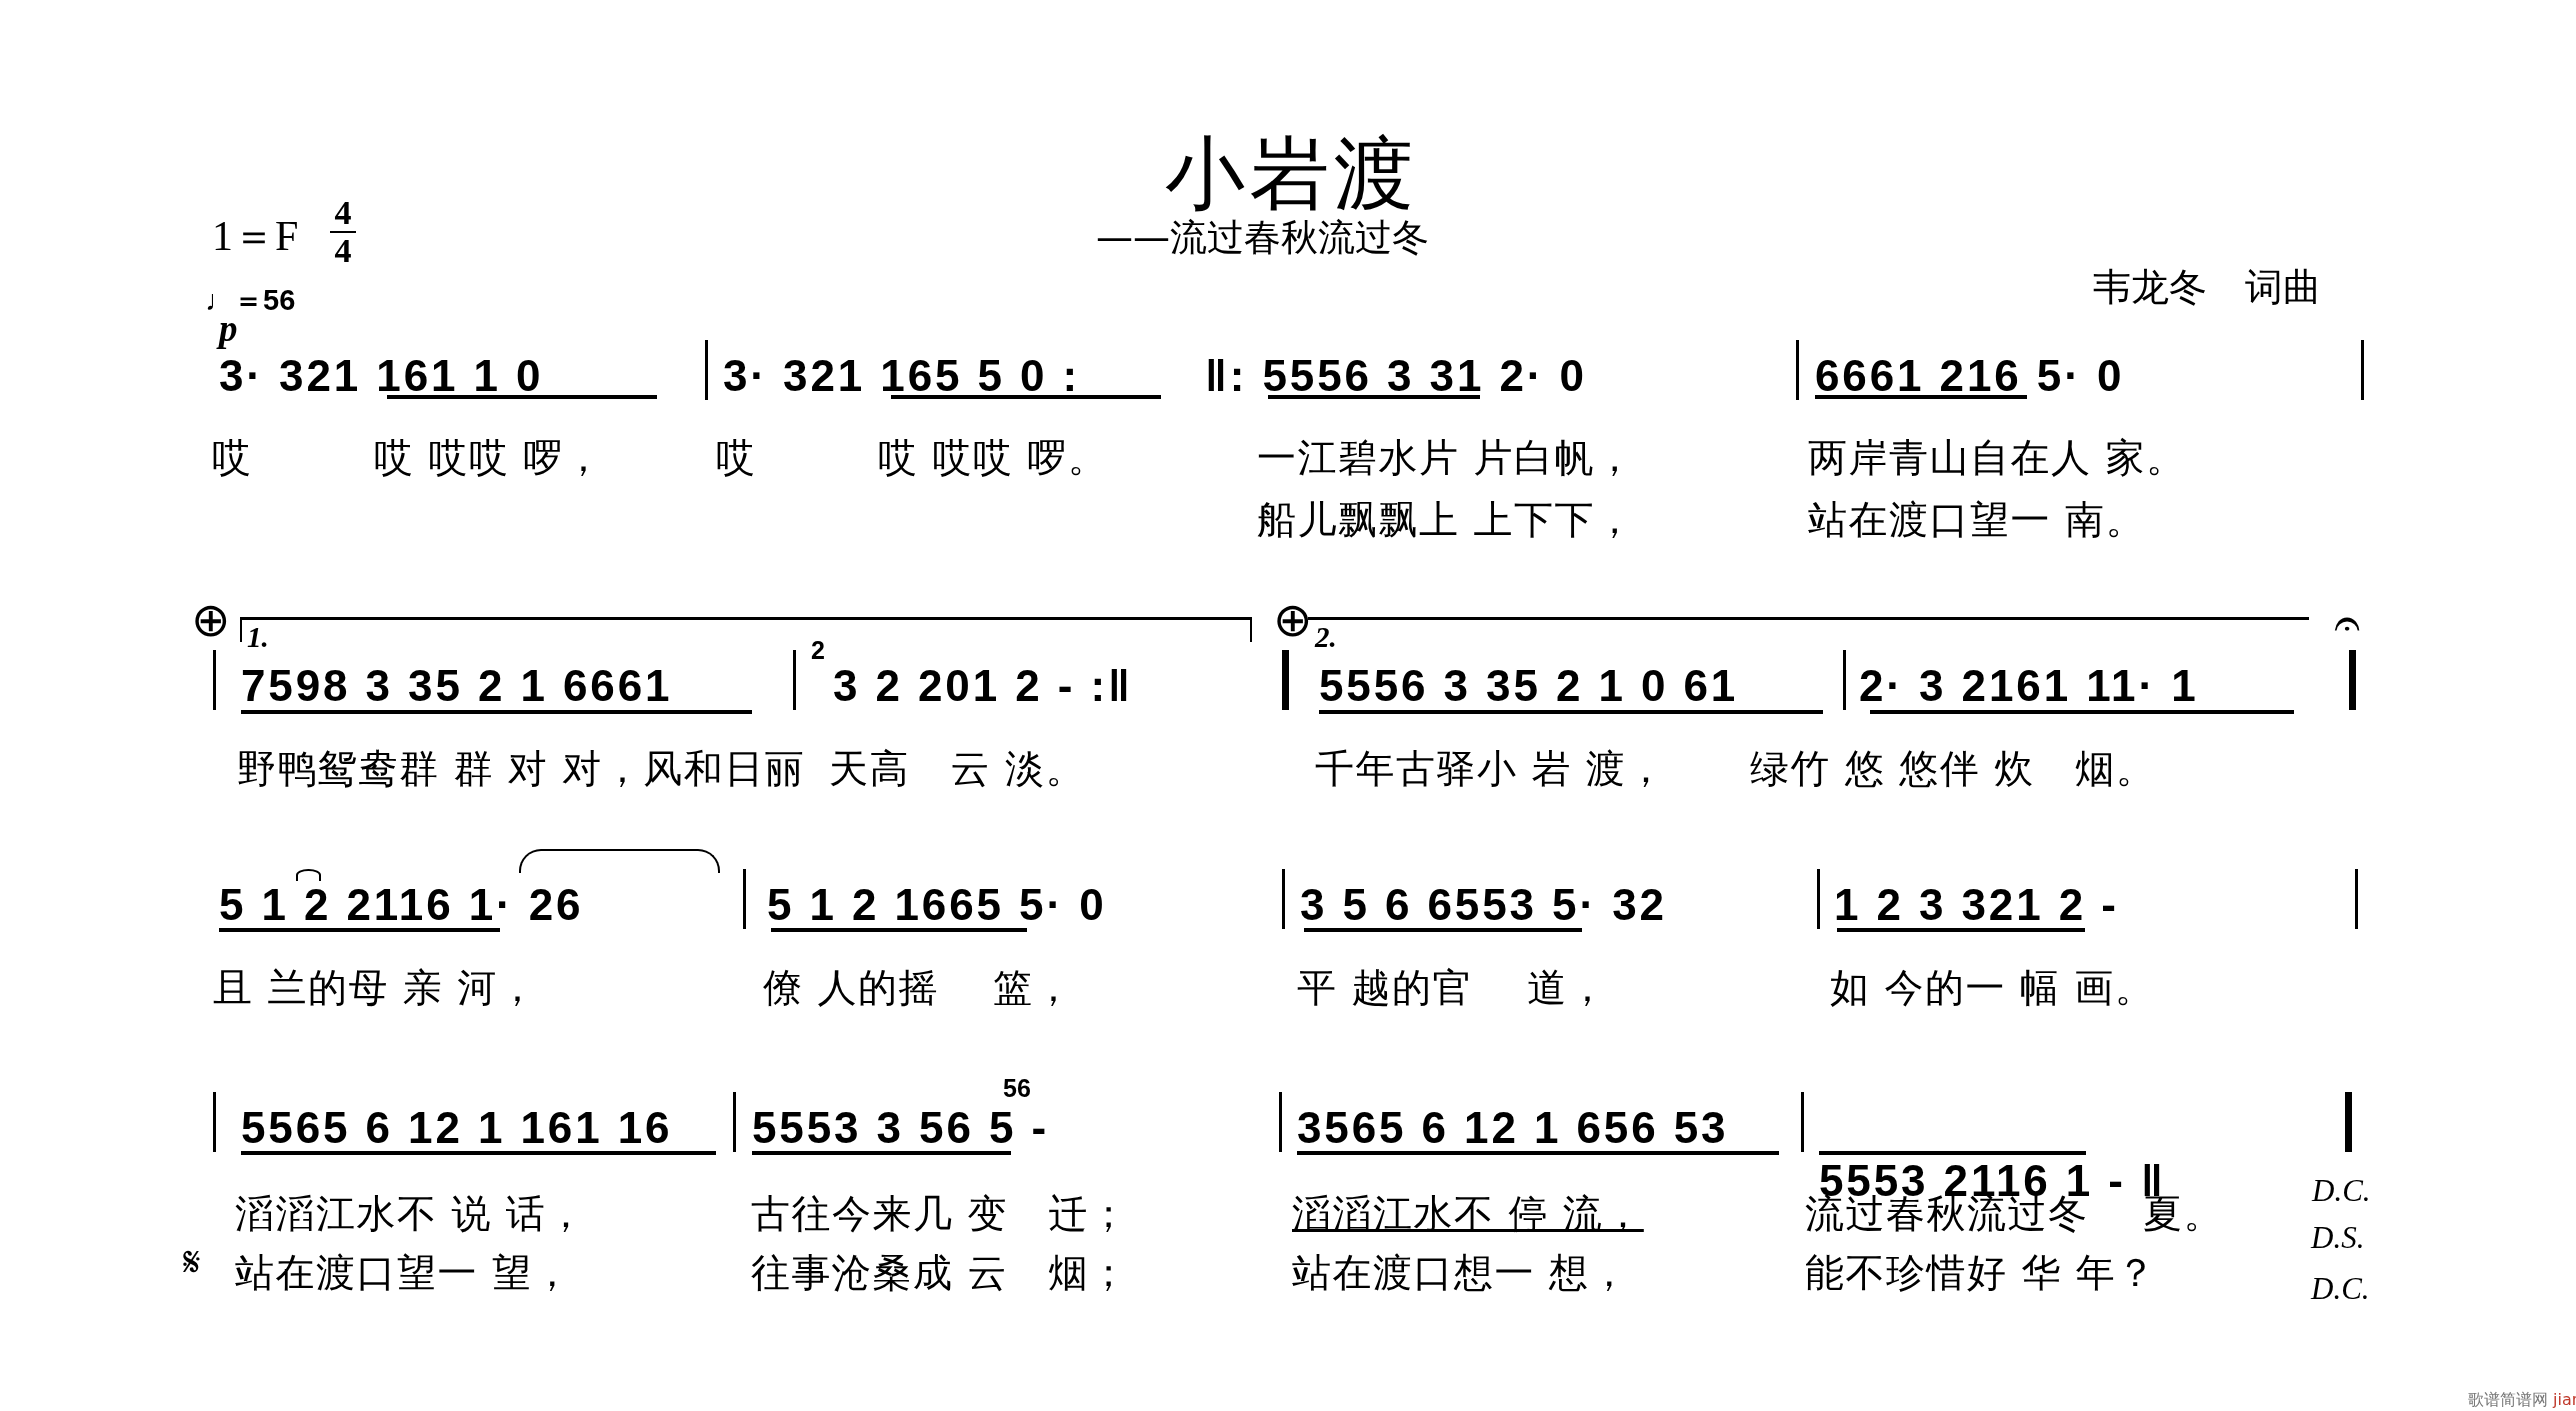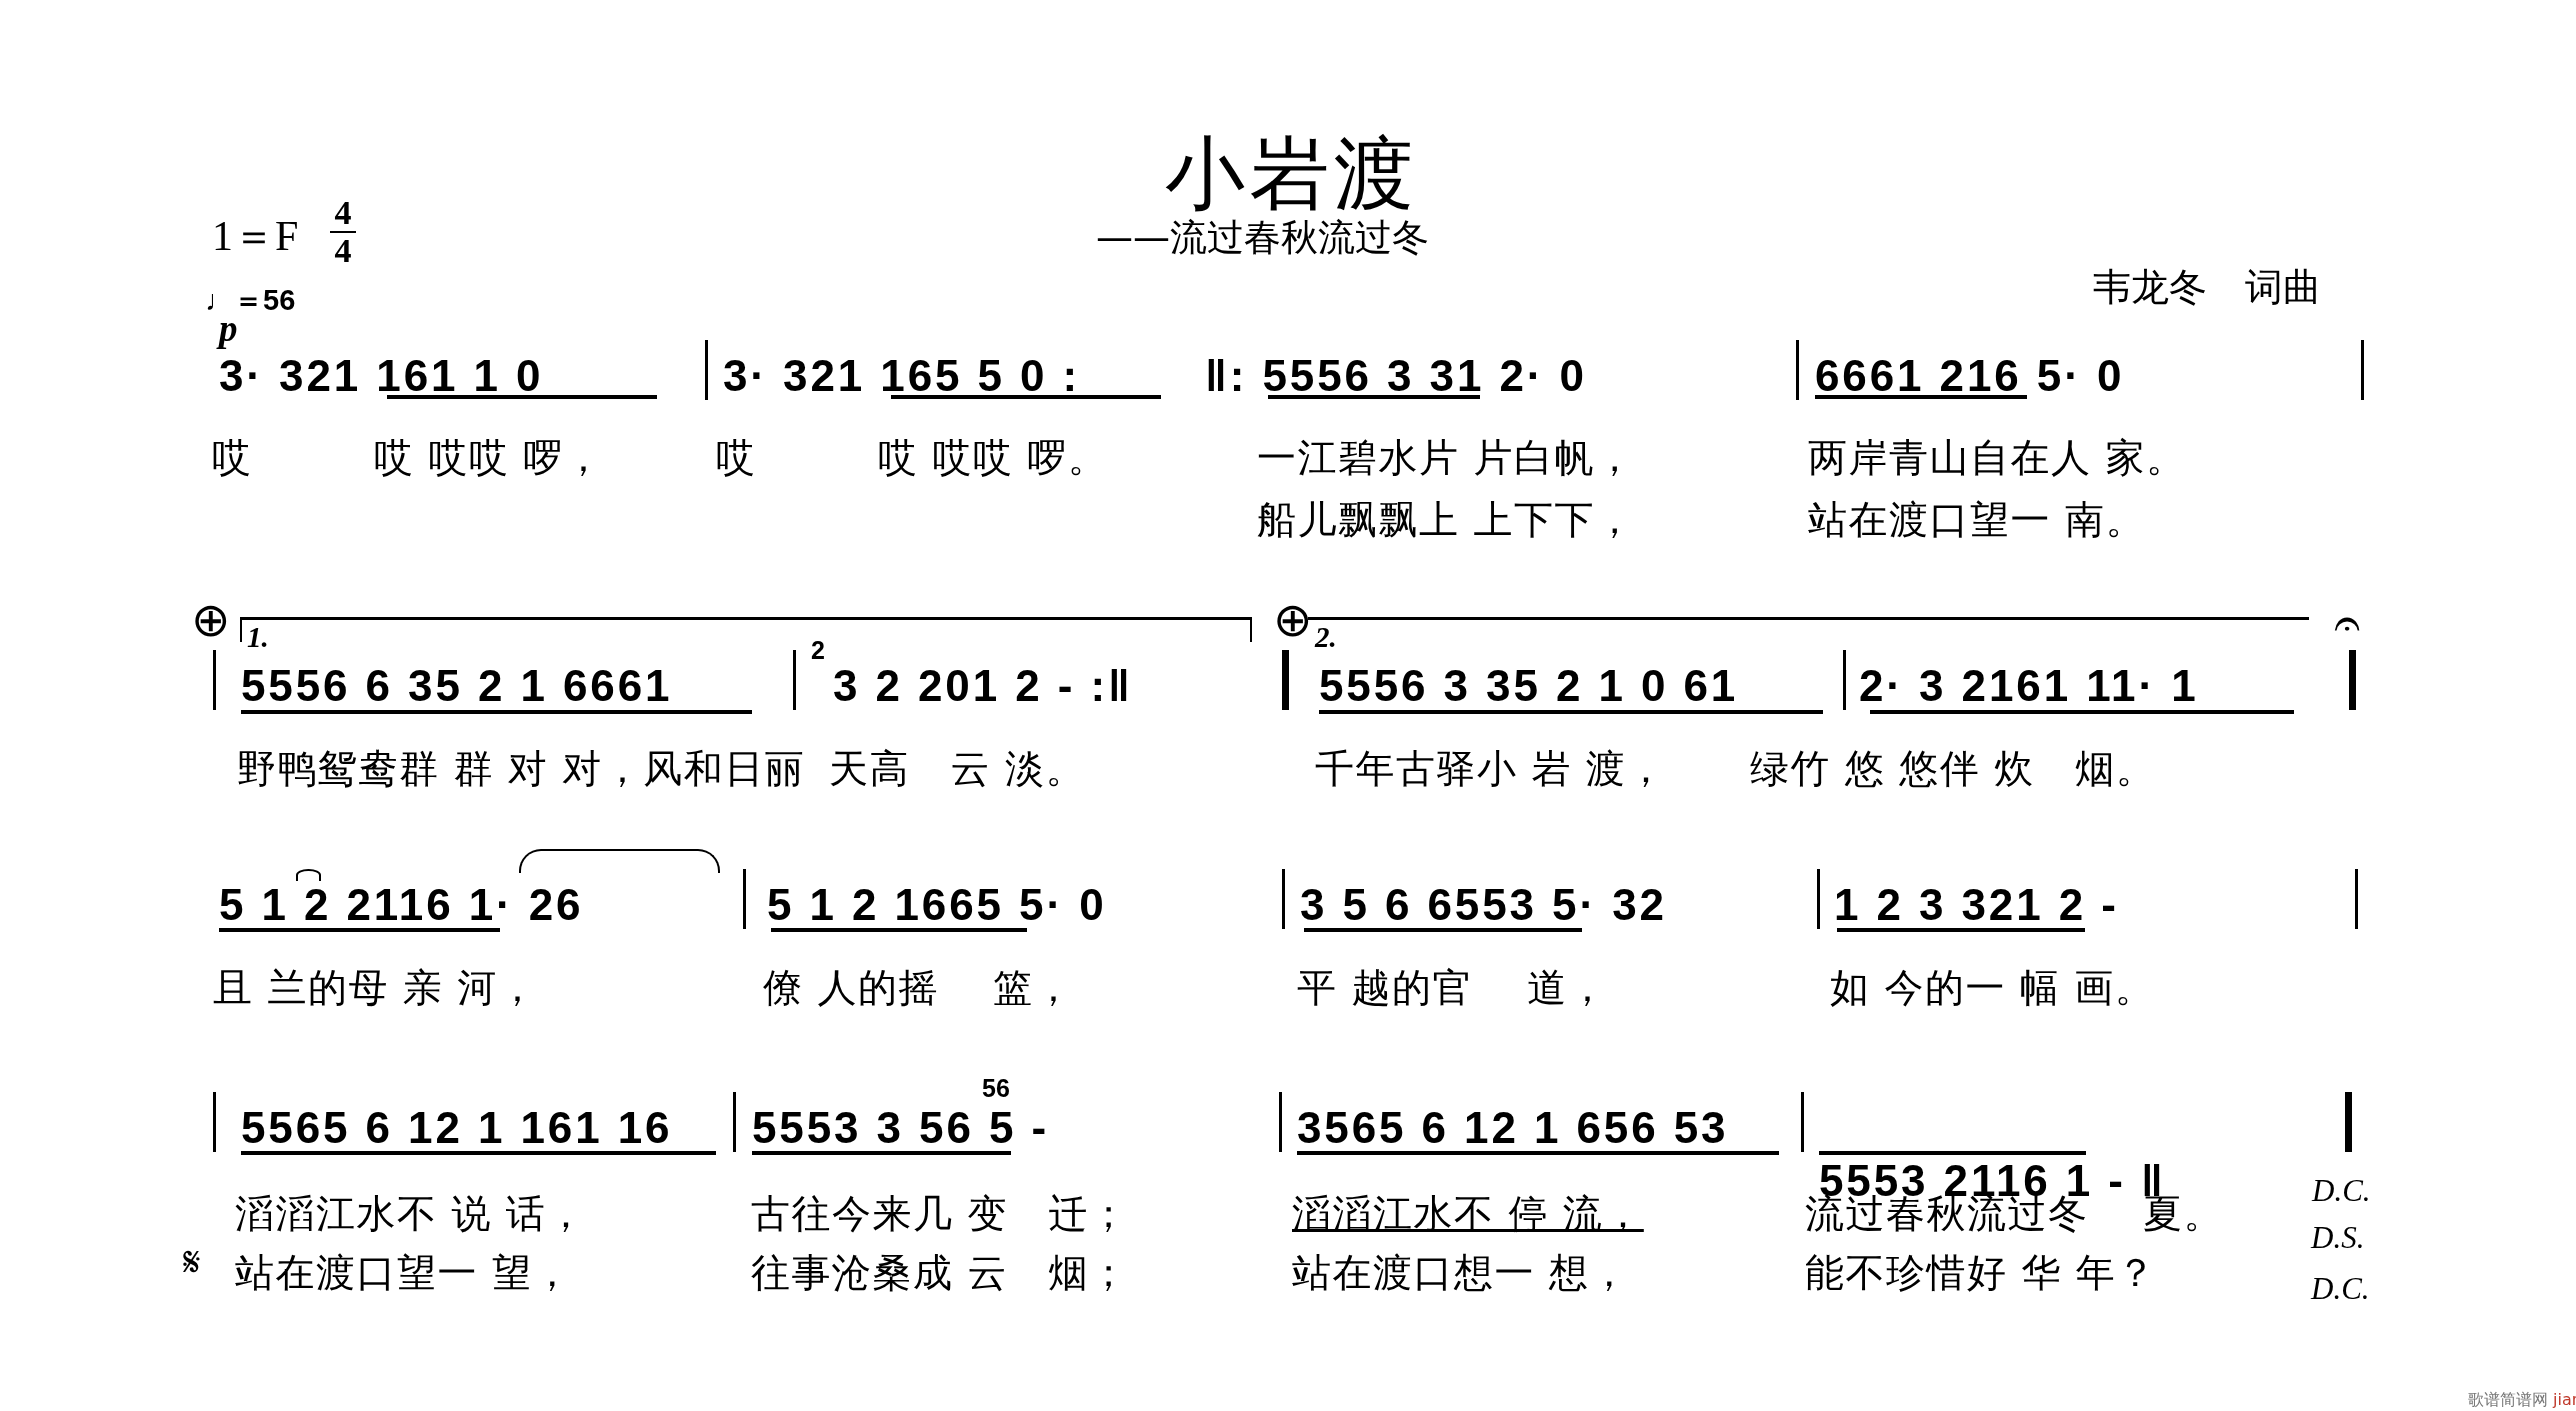--- a/index.html
+++ b/index.html
@@ -66,21 +66,21 @@
 <div class="abs sym" style="left:191px;top:592px;">⊕</div>
 <div class="volta" style="left:240px;top:617px;width:1008px;height:22px;border-left:2.9px solid #000;border-right:2.9px solid #000;"></div>
 <div class="abs volta-label" style="left:247px;top:621px;">1.</div>
 
 <div class="abs sym" style="left:1273px;top:592px;">⊕</div>
 <div class="volta" style="left:1308px;top:617px;width:1001px;height:0;"></div>
 <div class="abs volta-label" style="left:1315px;top:621px;">2.</div>
 <div class="abs sym" style="left:2334px;top:595px;">𝄐</div>
 
 <div class="bar" style="left:213px;top:650px;height:60px;"></div>
-<div class="abs notes" style="left:241px;top:661px;">5556 6 35 2 1  6661</div>
+<div class="abs notes" style="left:241px;top:661px;">7598 3 35 2 1  6661</div>
 <div class="abs lyric" style="left:237px;top:742px;">野鸭鸳鸯群 群 对 对，风和日丽</div>
 <div class="bar" style="left:793px;top:650px;height:60px;"></div>
 
 <div class="abs tempo" style="left:811px;top:636px;font-size:25px;">2</div>
 <div class="abs notes" style="left:833px;top:661px;">3 2  201  2    -  :‖</div>
 <div class="abs lyric" style="left:829px;top:742px;">天高　云 淡。</div>
 
 <div class="bar thick" style="left:1282px;top:650px;height:60px;"></div>
 <div class="abs notes" style="left:1319px;top:661px;">5556 3 35 2 1  0 61</div>
 <div class="abs lyric" style="left:1315px;top:742px;">千年古驿小 岩 渡，</div>
@@ -117,21 +117,21 @@
 <div class="line" style="left:1304px;top:928px;width:278px;"></div>
 <div class="line" style="left:1837px;top:928px;width:248px;"></div>
 
 <div class="bar" style="left:213px;top:1092px;height:60px;"></div>
 <div class="abs notes" style="left:241px;top:1103px;">5565 6 12 1 161 16</div>
 <div class="abs lyric" style="left:235px;top:1187px;">滔滔江水不 说 话，</div>
 <div class="abs sym" style="left:183px;top:1238px;font-size:41px;">𝄋</div>
 <div class="abs lyric" style="left:235px;top:1246px;">站在渡口望一 望，</div>
 <div class="bar" style="left:733px;top:1092px;height:60px;"></div>
 
-<div class="abs tempo" style="left:982px;top:1074px;font-size:25px;">56</div>
+<div class="abs tempo" style="left:1003px;top:1074px;font-size:25px;">56</div>
 <div class="abs notes" style="left:752px;top:1103px;">5553 3 56 5    -</div>
 <div class="abs lyric" style="left:751px;top:1187px;">古往今来几 变　迁；</div>
 <div class="abs lyric" style="left:751px;top:1246px;">往事沧桑成 云　烟；</div>
 <div class="bar" style="left:1279px;top:1092px;height:60px;"></div>
 
 <div class="abs notes" style="left:1297px;top:1103px;">3565 6 12 1 656 53</div>
 <div class="abs lyric" style="left:1292px;top:1187px;text-decoration:underline;">滔滔江水不 停 流，</div>
 <div class="abs lyric" style="left:1292px;top:1246px;">站在渡口想一 想，</div>
 <div class="bar" style="left:1801px;top:1092px;height:60px;"></div>
 

